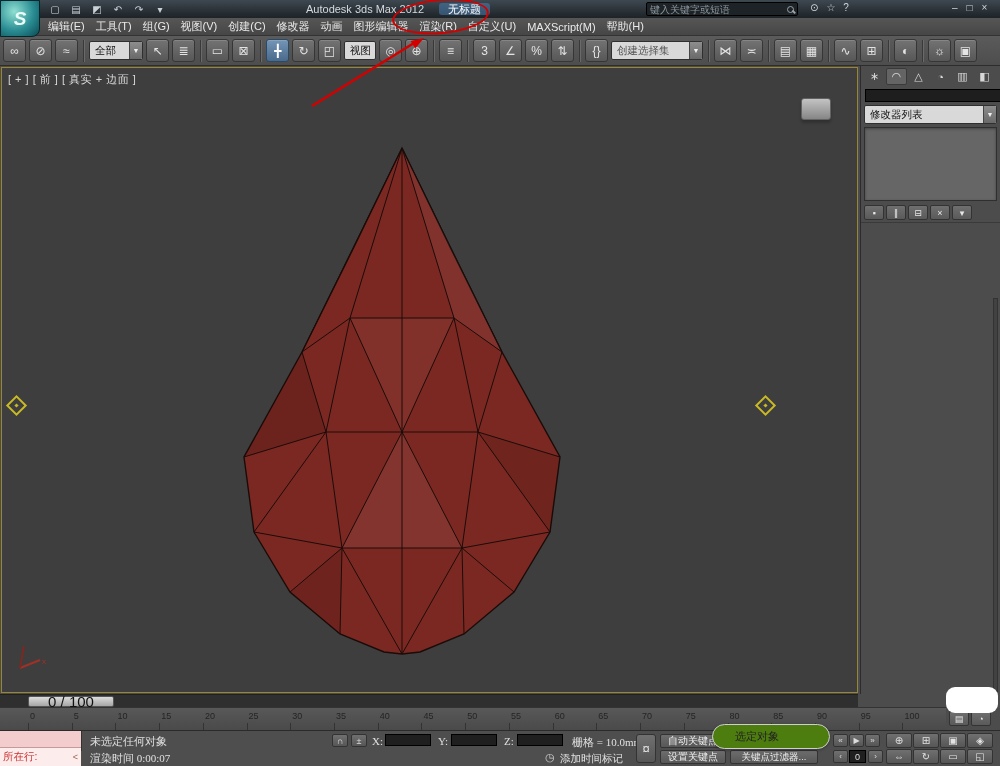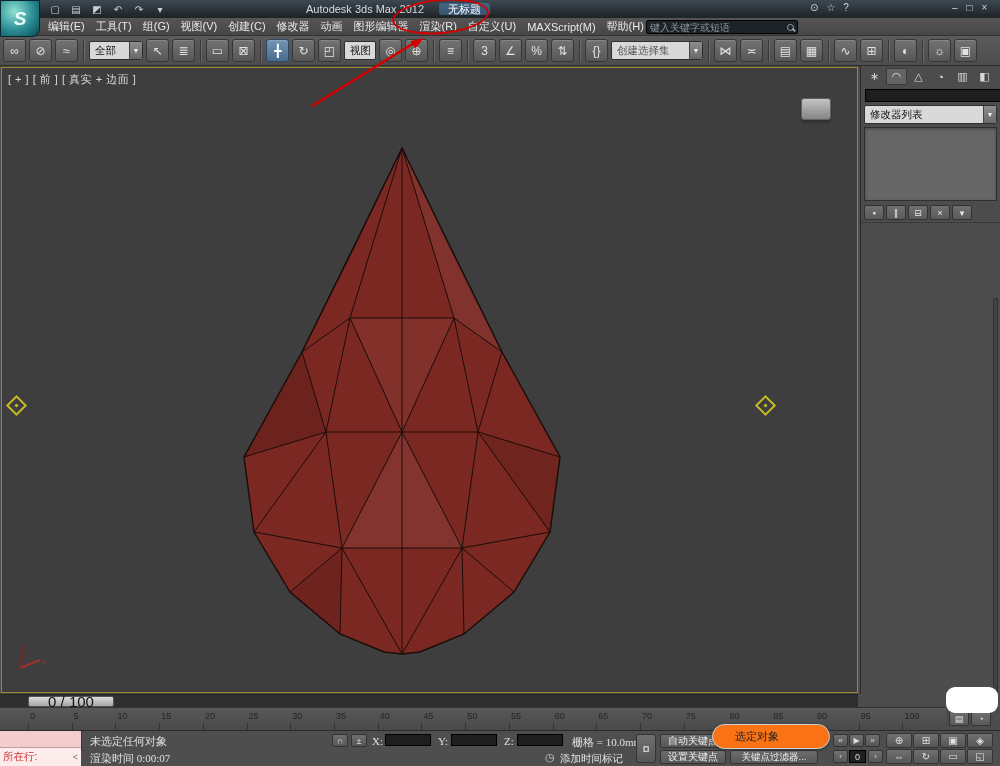--- a/index.html
+++ b/index.html
@@ -12,21 +12,21 @@
   .logo { position:absolute; left:0; top:0; width:40px; height:37px; z-index:20;
     background:radial-gradient(circle at 35% 30%, #8fe0d2 0%, #2a8d93 55%, #0b4a54 100%);
     border-radius:0 0 8px 0; border:1px solid #05262c; display:flex; align-items:center; justify-content:center;
     color:#eafcf8; font-size:19px; font-weight:bold; font-style:italic; }
   .qa { position:absolute; left:46px; top:1px; height:16px; display:flex; gap:3px; }
   .qa-btn { width:18px; height:16px; display:flex; align-items:center; justify-content:center;
     color:#c9d2d8; font-size:10px; border-radius:2px; }
   .title-text { position:absolute; left:306px; top:2px; white-space:nowrap; font-size:11px; }
   .doc-pill { margin-left:12px; padding:0 9px; background:rgba(80,140,200,.45); border-radius:3px; color:#fff; }
   .search-wrap { position:absolute; left:646px; top:2px; width:152px; height:14px; background:#1d2327;
-    border:1px solid #000; border-radius:2px; display:flex; align-items:center; padding:0 3px;margin-top:18px; }
+    border:1px solid #000; border-radius:2px; display:flex; align-items:center; padding:0 3px; }
   .search-wrap input { flex:1; background:transparent; border:0; outline:none; color:#cbd3d9; font-size:10px; font-family:inherit; }
   .search-wrap input::placeholder { color:#8d979e; }
   .mag { position:relative; width:7px; height:7px; border:1.5px solid #9aa4ab; border-radius:50%; flex:none; }
   .mag::after { content:""; position:absolute; width:4px; height:1.5px; background:#9aa4ab;
     transform:rotate(45deg); right:-3px; bottom:-1px; }
   .title-icons { position:absolute; left:810px; top:2px; display:flex; gap:8px; color:#cfd6db; font-size:10px; }
   .win-ctrl { position:absolute; left:952px; top:2px; display:flex; gap:9px; color:#cfd6db; font-size:10px; }
 
   
   .menubar { position:absolute; left:0; top:18px; width:1000px; height:18px;
@@ -103,21 +103,21 @@
   .l-bottom .l-arrow { margin-left:auto; color:#965; font-size:9px; }
   .sb-text { position:absolute; color:#e0e0e0; font-size:11px; white-space:nowrap;font-family:Liberation Serif, serif; }
   .mini-btn { position:absolute; width:16px; height:13px; background:linear-gradient(#707070,#565656);
     border:1px solid #333; border-radius:2px; color:#ddd; font-size:9px; display:flex; align-items:center; justify-content:center; }
   .coord-field { position:absolute; top:3px; width:46px; height:12px; background:#1f1f1f; border:1px solid #000;
     color:#ddd; font-size:10px; padding:0 2px; }
   .key-btn { position:absolute; left:636px; top:3px; width:20px; height:29px; background:linear-gradient(#707070,#565656);
     border:1px solid #333; border-radius:3px; color:#e6e6e6; font-size:13px; display:flex; align-items:center; justify-content:center; }
   .sb-btn { position:absolute; height:14px; background:linear-gradient(#6d6d6d,#575757); border:1px solid #333;
     border-radius:2px; color:#eee; font-size:10px; display:flex; align-items:center; justify-content:center; white-space:nowrap; }
-  .selected-pill { position:absolute; left:712px; top:-7px; width:118px; height:25px; background:#f97316;
+  .selected-pill { position:absolute; left:712px; top:-7px; width:118px; height:25px; background:#4d7c0f;
     border:1px solid #cfcfcf; border-radius:13px; color:#222; font-size:11px; display:flex; align-items:center;
     padding-left:22px; z-index:6; box-shadow:0 1px 3px rgba(0,0,0,.3); }
   .pb-btn { position:absolute; width:15px; height:13px; background:linear-gradient(#707070,#565656); border:1px solid #333;
     border-radius:2px; color:#ddd; font-size:8px; display:flex; align-items:center; justify-content:center; }
   .pb-field { position:absolute; width:17px; height:13px; background:#1f1f1f; border:1px solid #000; color:#ddd; font-size:9px; text-align:center; }
   .nav-btn { position:absolute; width:26px; height:15px; background:linear-gradient(#707070,#565656); border:1px solid #333;
     border-radius:2px; color:#e2e2e2; font-size:10px; display:flex; align-items:center; justify-content:center; }
 
   .white-patch { position:absolute; left:946px; top:687px; width:52px; height:26px; background:#fff; border-radius:9px; z-index:40; }
 

